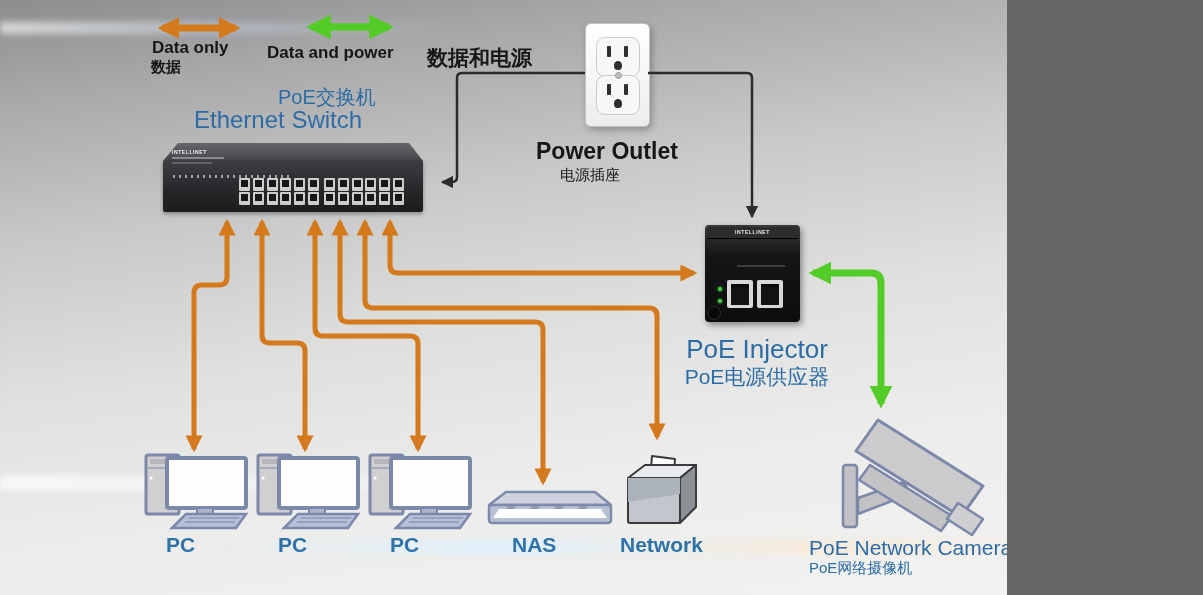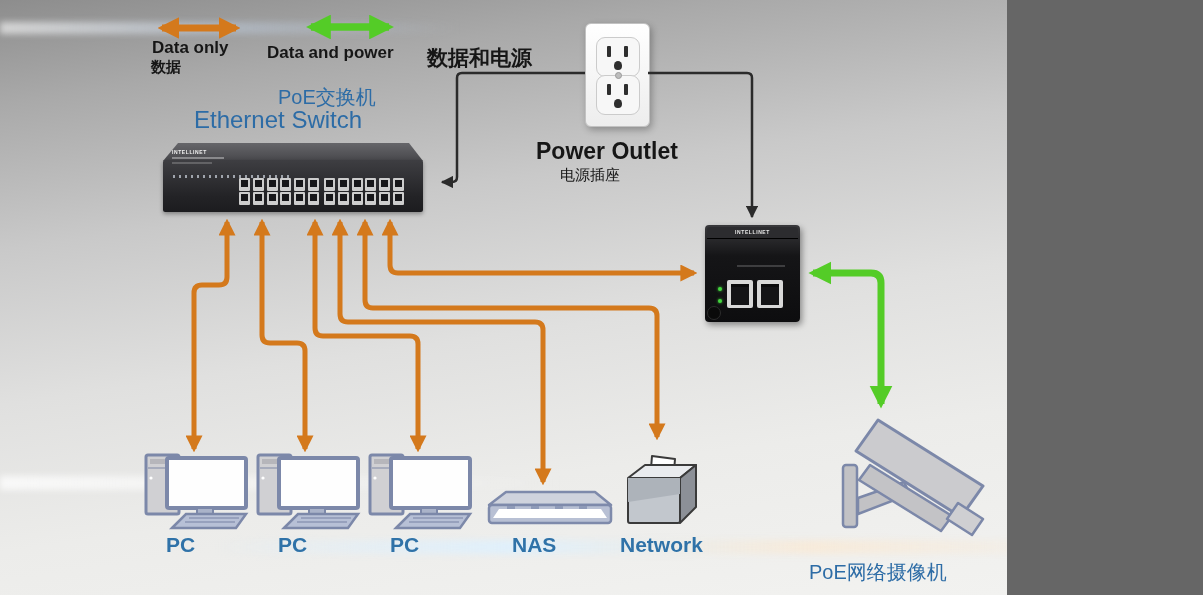--- a/index.html
+++ b/index.html
@@ -81,22 +81,25 @@
   <div class="lbl black-lbl" style="left:151px;top:58px;font-size:15px;font-weight:bold;">数据</div>
   <div class="lbl black-lbl" style="left:267px;top:43px;font-size:17px;font-weight:600;text-align:center;">Data and power</div>
   <div class="lbl black-lbl" style="left:427px;top:44px;font-size:21px;font-weight:bold;">数据和电源</div>
 
   <div class="lbl blue" style="left:278px;top:84px;font-size:20px;">PoE交换机</div>
   <div class="lbl blue" style="left:194px;top:106px;font-size:24px;">Ethernet Switch</div>
 
   <div class="lbl black-lbl" style="left:536px;top:138px;font-size:23px;font-weight:600;">Power Outlet</div>
   <div class="lbl black-lbl" style="left:536px;top:166px;font-size:15px;font-weight:normal;margin-left:24px;">电源插座</div>
 
-
-  <div class="lbl blue" style="left:809px;top:559px;font-size:20px;">PoE网络摄像机</div>
+  <div class="lbl blue" style="left:672px;top:334px;width:170px;text-align:center;font-size:26px;">PoE Injector</div>
+  <div class="lbl blue" style="left:672px;top:363px;width:170px;text-align:center;font-size:21px;">PoE电源供应器</div>
+
+  <div class="lbl blue" style="left:809px;top:536px;font-size:21px;">PoE Network Camera</div>
+  <div class="lbl blue" style="left:809px;top:559px;font-size:15px;">PoE网络摄像机</div>
 
   <div class="lbl devblue" style="left:166px;top:533px;width:60px;">PC</div>
   <div class="lbl devblue" style="left:278px;top:533px;width:60px;">PC</div>
   <div class="lbl devblue" style="left:390px;top:533px;width:60px;">PC</div>
   <div class="lbl devblue" style="left:512px;top:533px;width:70px;">NAS</div>
   <div class="lbl devblue" style="left:620px;top:533px;width:76px;">Network</div>
 
   <div id="switch" class="abs">
     <div class="top"></div>
     <div class="face"></div>

